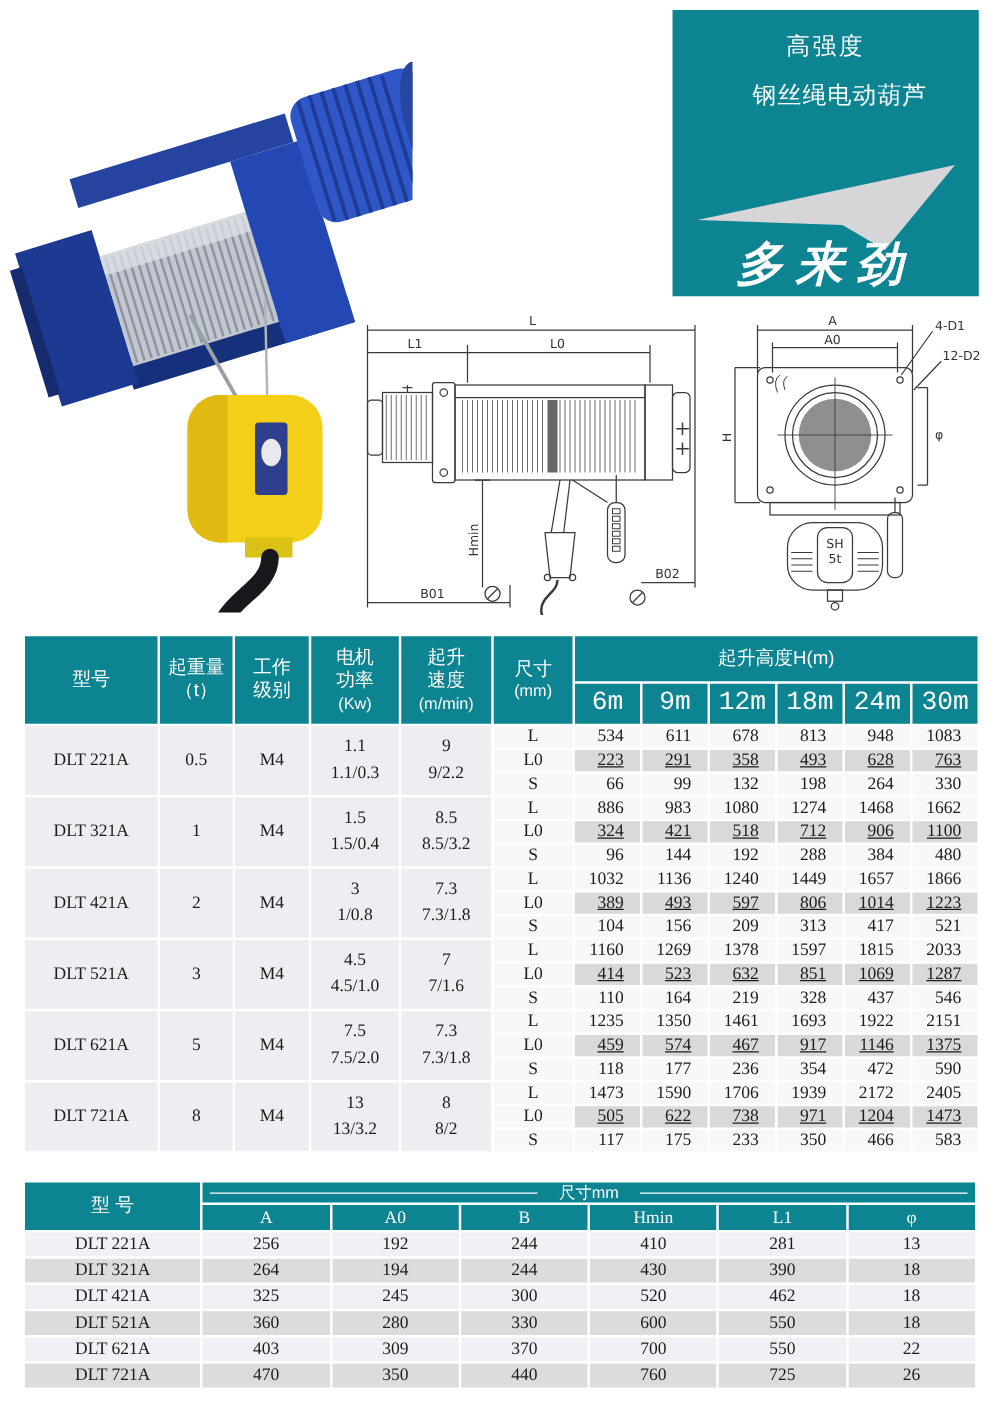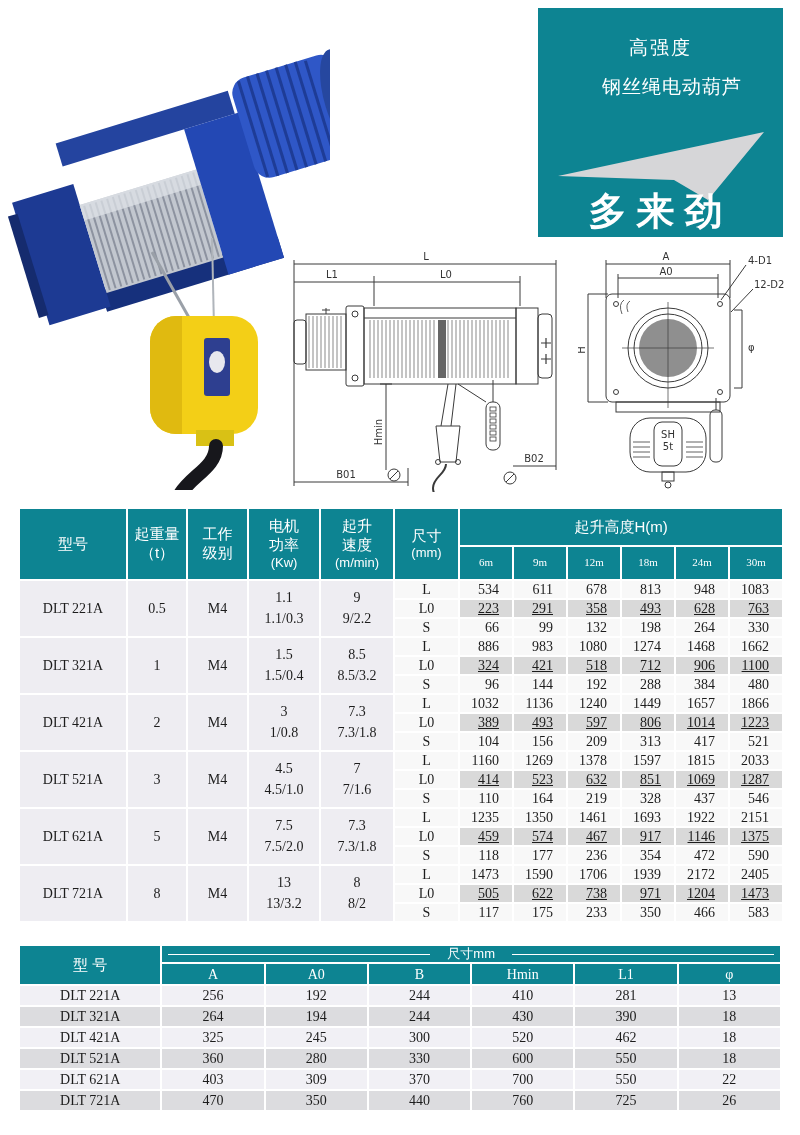--- a/index.html
+++ b/index.html
@@ -1,47 +1,47 @@
 <!DOCTYPE html>
 <html><head>
 <meta charset="utf-8">
 <style>
   html,body{margin:0;padding:0;background:#fff;}
   .page{position:relative;width:800px;height:1135px;background:#ffffff;overflow:hidden;
         font-family:"Liberation Sans",sans-serif;}
   
   .banner{position:absolute;left:538px;top:8px;width:245px;height:229px;background:#0d8492;
           text-align:center;color:#fff;}
-  .banner .t1{padding-top:27px;font-size:19px;letter-spacing:2px;}
+  .banner .t1{padding-top:16px;font-size:19px;letter-spacing:2px;}
   .banner .t2{padding-top:13px;font-size:19px;letter-spacing:1px;margin-left:23px;}
   .logo-wrap{position:absolute;left:18px;top:122px;width:210px;height:72px;}
   .logo-wrap svg{position:absolute;left:0;top:0;}
   .logo-text{position:absolute;left:0;top:16px;width:100%;text-align:center;
              font-size:34px;font-weight:900;letter-spacing:1px;color:#e42312;
              text-shadow:-2px 0 #fff,2px 0 #fff,0 -2px #fff,0 2px #fff,-1px -1px #fff,1px 1px #fff,-1px 1px #fff,1px -1px #fff;}
   .brand-cn{position:absolute;left:0;top:178px;width:100%;text-align:center;
-            font-size:38px;font-weight:bold;letter-spacing:10px;color:#fff;}
+            font-size:38px;font-weight:bold;letter-spacing:10px;color:#fff;font-style:italic;}
   
   .draw{position:absolute;}
   .draw svg text{font-family:"DejaVu Sans",sans-serif;font-size:10px;fill:#333;}
   
   table{border-collapse:separate;border-spacing:2px;table-layout:fixed;}
   th,td{padding:0;overflow:hidden;}
   th{background:#0d8492;color:#fff;font-weight:normal;font-size:15px;line-height:1.25;text-align:center;}
   
   .spec{position:absolute;left:18px;top:507px;width:764px;}
   .spec table{width:764px;}
   .spec .hsub{font-size:13px;}
   .spec td{font-family:"Liberation Serif",serif;font-size:14px;color:#1c1c1c;text-align:center;height:17px;}
   .spec td.left-col{background:#eeedf2;}
   .spec td.dim-label{background:#f8f8f8;}
   .spec td.num{background:#f8f8f8;text-align:right;padding-right:13px;}
   .spec tr.l0 td.num{background:#d9d9d9;text-decoration:underline;}
   .spec .two-line div{line-height:1.45;}
-  .spec th.hm{font-family:Liberation Serif, serif;font-size:11px;}
+  .spec th.hm{font-family:Liberation Mono, monospace;font-size:21px;}
   
   .dims{position:absolute;left:18px;top:944px;width:764px;}
   .dims table{width:764px;}
   .dims td{font-family:"Liberation Serif",serif;font-size:14px;color:#1c1c1c;text-align:center;height:19px;}
   .dims tr.alt-a td{background:#f1f0f5;}
   .dims tr.alt-b td{background:#dcdcdf;}
   .dims th.group-th{height:14px;font-size:13px;}
   .dims th.col-th{height:20px;font-family:"Liberation Serif",serif;font-size:14px;}
   .group-flex{display:flex;align-items:center;justify-content:center;gap:11px;}
   .group-flex .ln{flex:1;height:1px;background:#ffffff;margin:0 6px;}

